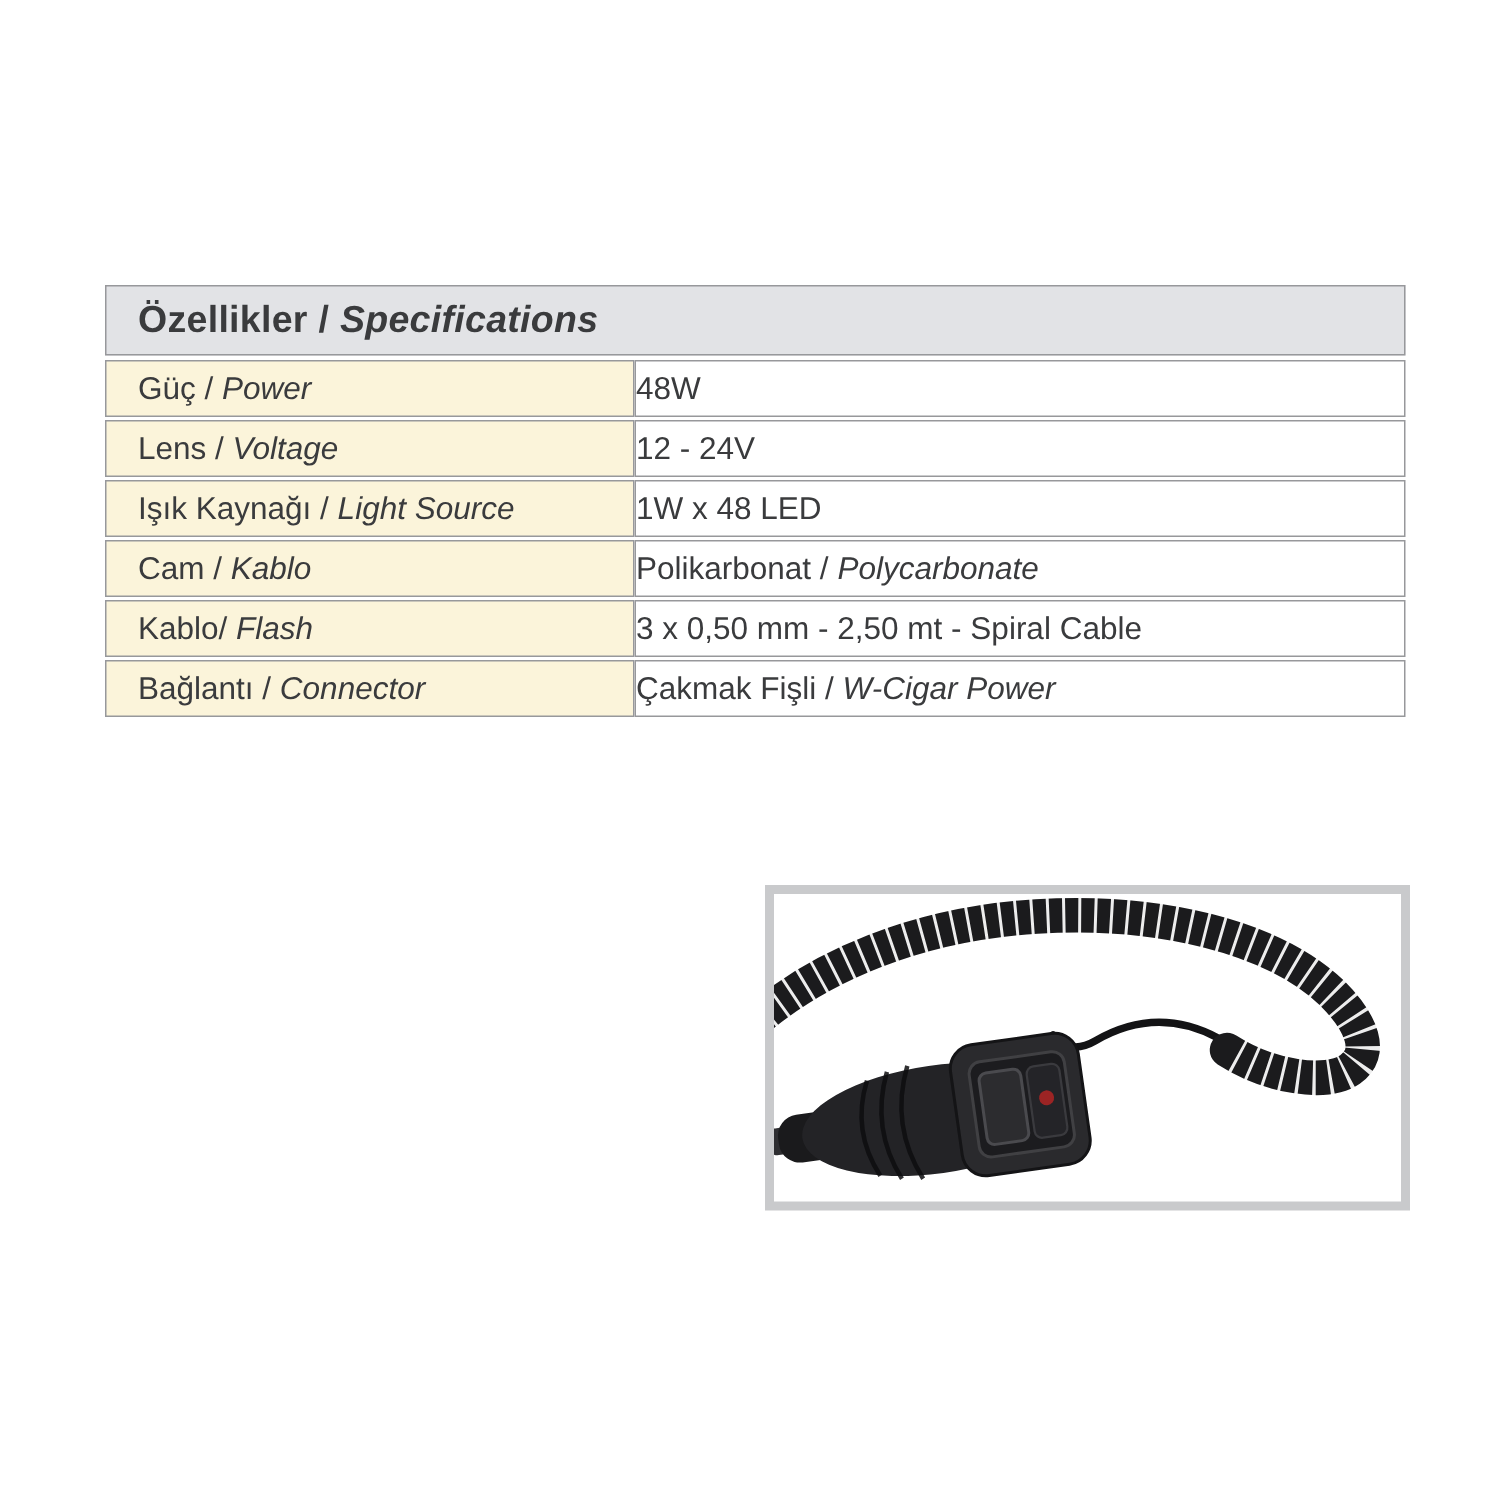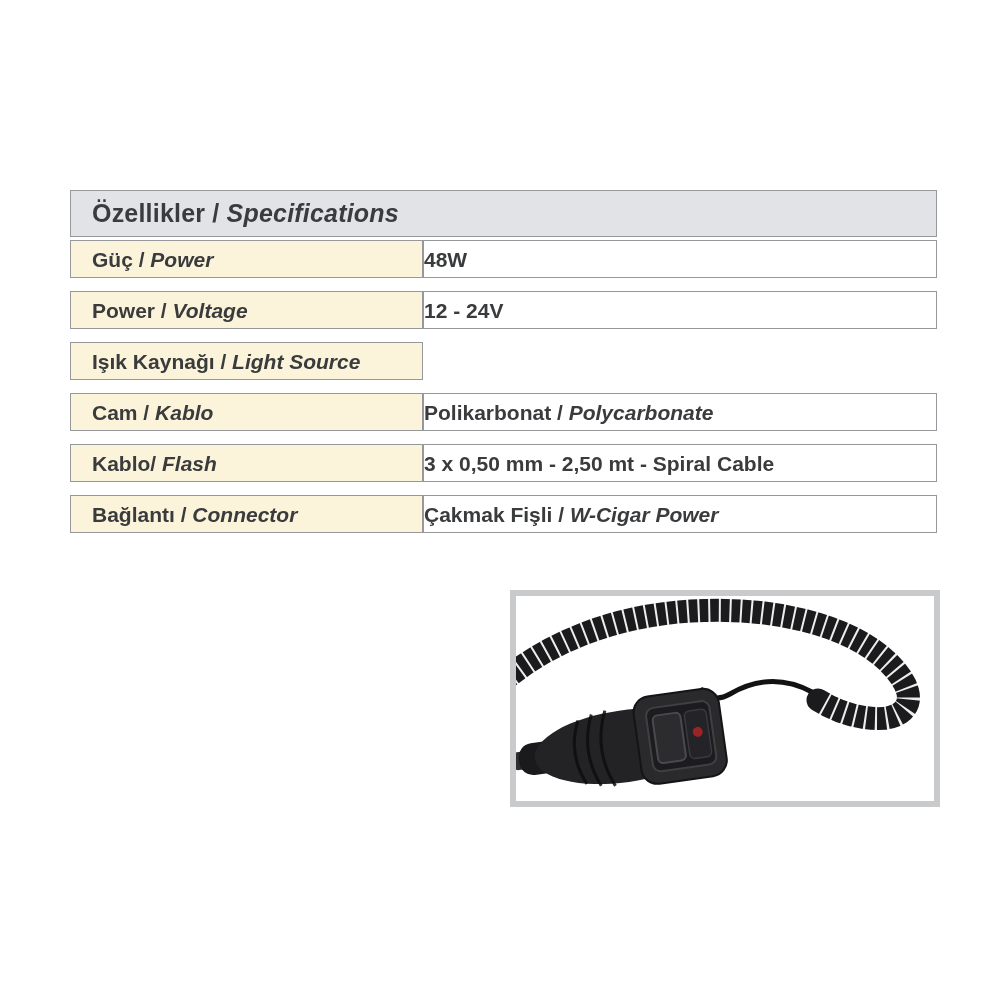--- a/index.html
+++ b/index.html
@@ -18,21 +18,21 @@
   
   .spec-table{position:absolute;left:70px;top:190px;width:867px;}
   .tbl-header{
     height:45px;line-height:45px;background:var(--header_bg);
     border:1px solid var(--cell_border);padding-left:21px;
     font-size:25px;font-weight:bold;letter-spacing:.2px;
     margin-bottom:3px;white-space:nowrap;
   }
   .tbl-header .it{font-style:italic;}
   .rows{width:867px;}
-  .row{display:flex;margin-bottom:13px;font-weight:bold;}
+  .row{display:flex;margin-bottom:2px;}
   .cell{
     height:36px;line-height:37px;border:1px solid var(--cell_border);
     font-size:21px;white-space:nowrap;overflow:hidden;
   }
   .cell.label{width:330px;padding-left:21px;background:var(--label_bg);}
   .cell.value{flex:1;background:var(--value_bg);}
   .cell .it{font-style:italic;}
 
   
   .photo-frame{
@@ -59,25 +59,26 @@
 <div class="page">
 
   <div class="spec-table">
     <div class="tbl-header"><span>Özellikler / </span><span class="it">Specifications</span></div>
     <div class="rows">
         <div class="row">
           <div class="cell label"><span>Güç / </span><span class="it">Power</span></div>
           <div class="cell value"><span>48W</span></div>
         </div>
         <div class="row">
-          <div class="cell label"><span>Power / </span><span class="it">Voltage</span></div>
+          <div class="cell label"><span>Lens / </span><span class="it">Voltage</span></div>
           <div class="cell value"><span>12 - 24V</span></div>
         </div>
         <div class="row">
           <div class="cell label"><span>Işık Kaynağı / </span><span class="it">Light Source</span></div>
+          <div class="cell value"><span>1W x 48 LED</span></div>
         </div>
         <div class="row">
           <div class="cell label"><span>Cam / </span><span class="it">Kablo</span></div>
           <div class="cell value"><span>Polikarbonat / </span><span class="it">Polycarbonate</span></div>
         </div>
         <div class="row">
           <div class="cell label"><span>Kablo/ </span><span class="it">Flash</span></div>
           <div class="cell value"><span>3 x 0,50 mm - 2,50 mt - Spiral Cable</span></div>
         </div>
         <div class="row">

